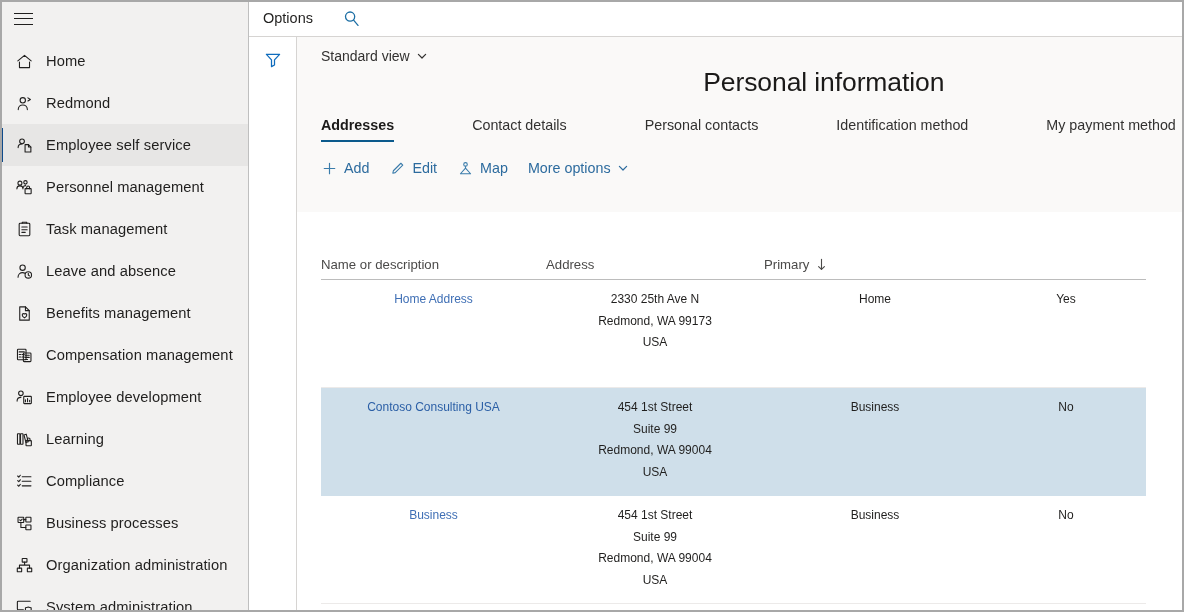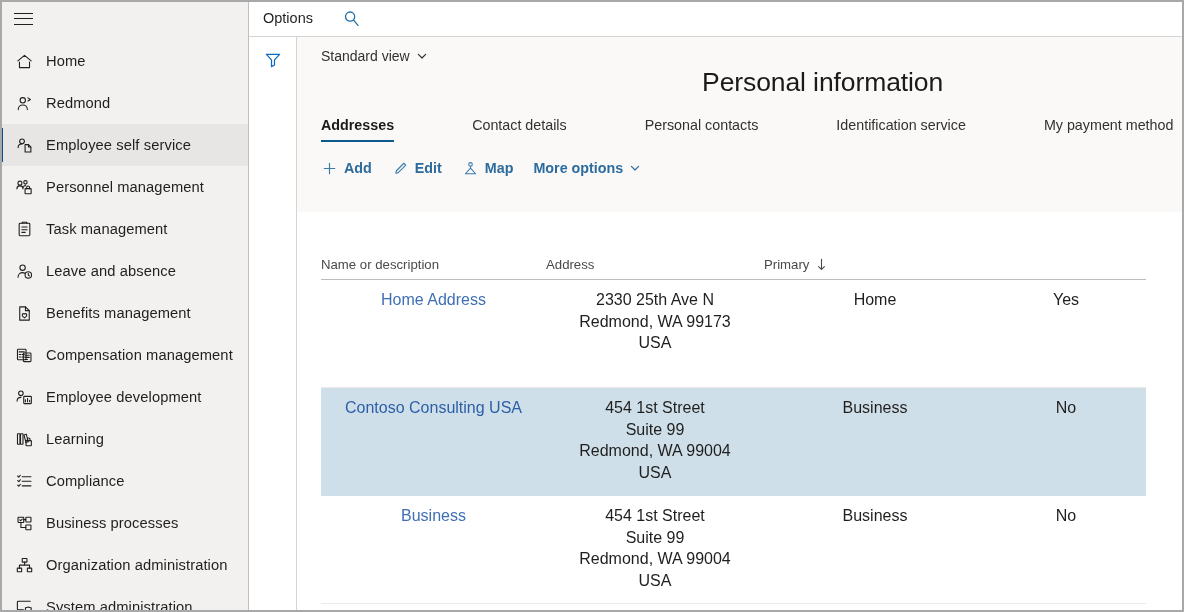--- a/index.html
+++ b/index.html
@@ -172,21 +172,20 @@
     display: flex; align-items: center;
     height: 36px;
     margin-top: 8px;
   }
   .cmd {
     display: flex; align-items: center;
     color: #2c6b9e;
     font-size: 14.3px;
     margin-right: 20px;
     white-space: nowrap;
-    font-weight: bold;
   }
   .cmd .ci {
     display: flex; align-items: center; justify-content: center;
     width: 17px; height: 17px; margin-right: 6px;
     color: #3a7cab;
   }
   .cmd .cchev { display: flex; margin-left: 6px; }
 
   
   #grid {
@@ -216,21 +215,21 @@
 
   .grid-row {
     display: flex;
     width: 825px;
     height: 108px;
     padding-top: 9px;
     border-bottom: 1px solid #eceae9;
   }
   .grid-row.selected { background: #cfdfea; border-bottom-color: #cfdfea; }
   .cell {
-    font-size: 16px;
+    font-size: 12px;
     color: #201f1e;
     line-height: 21.5px;
   }
   .cell.link { color: #3f6fb5; }
   .grid-row.selected .cell.link { color: #2b5fa6; }
   .cell .ln { display: block; white-space: nowrap; }
 
   
   #frame-top, #frame-bottom, #frame-left, #frame-right {
     position: absolute; background: #a8a8a8; z-index: 40;
@@ -442,21 +441,21 @@
               </svg>
             </span>
           </div>
 
           <div class="page-title">Personal information</div>
 
           <div class="tabs" id="tabstrip">
               <div class="tab active">Addresses</div>
               <div class="tab">Contact details</div>
               <div class="tab">Personal contacts</div>
-              <div class="tab">Identification service</div>
+              <div class="tab">Identification method</div>
               <div class="tab">My payment method</div>
               <div class="tab">Image</div>
             </div>
 
           <div class="cmdbar" id="cmdbar">
               <div class="cmd">
                 <span class="ci">
                   <svg width="15" height="15" viewBox="0 0 16 16" stroke="currentColor" stroke-width="1.25" fill="none" stroke-linecap="round">
                     <path d="M8 2.4v11.2M2.4 8h11.2"></path>
                   </svg>

